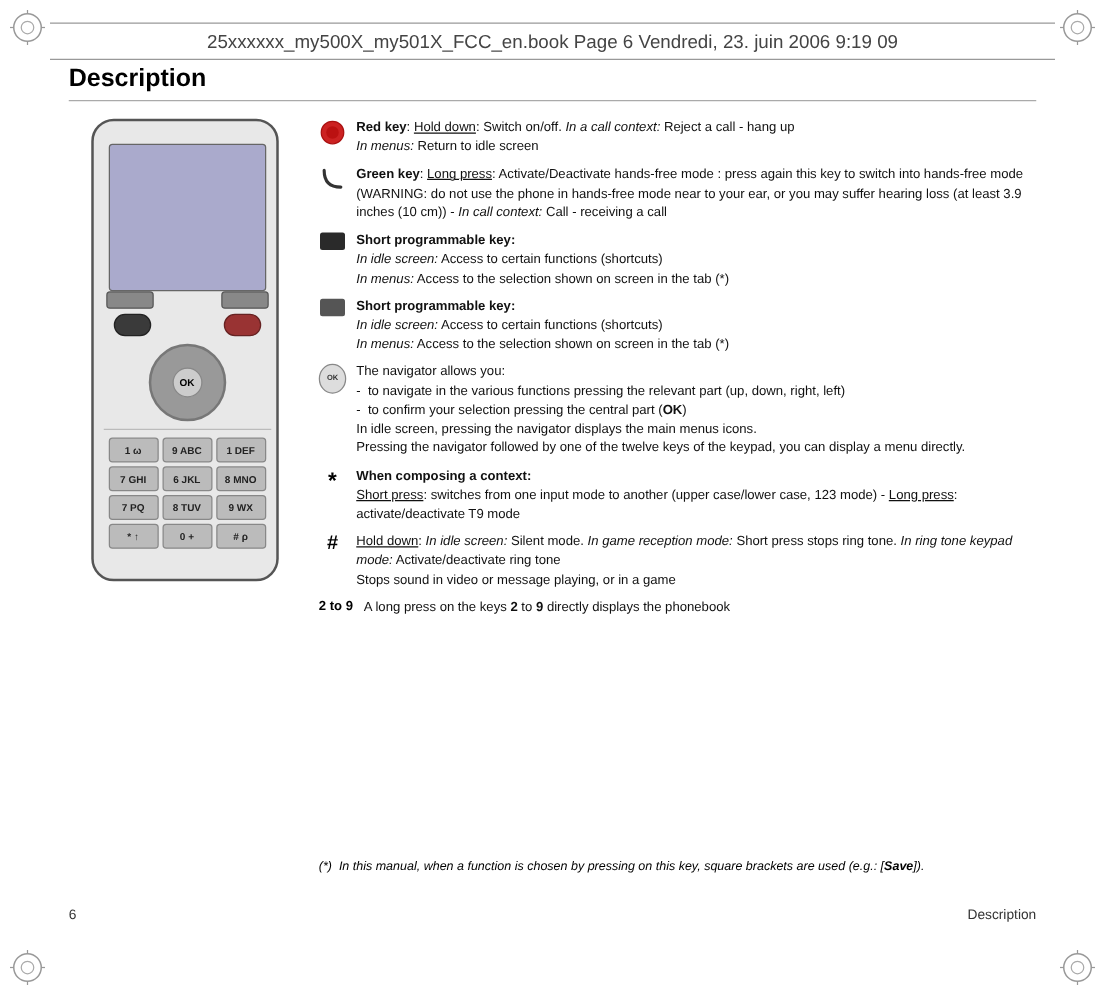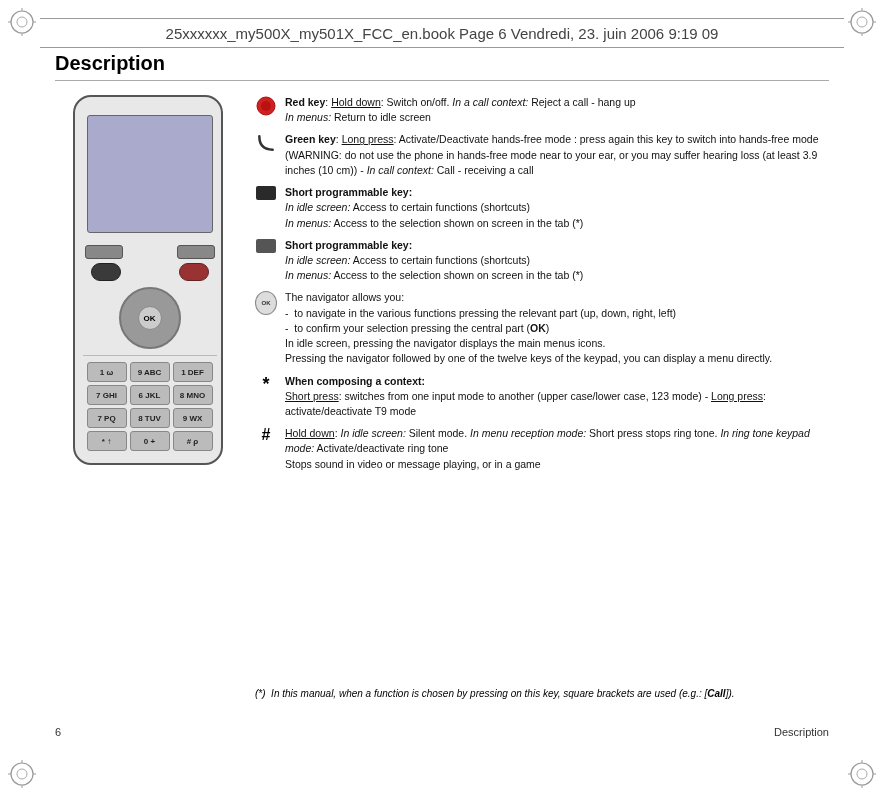--- a/index.html
+++ b/index.html
@@ -225,21 +225,21 @@
       left: 12px;
       width: 126px;
       height: 118px;
       background: #aac;
       border: 1.5px solid #666;
       border-radius: 3px;
     }
 
     .phone-keys-area {
       position: absolute;
-      top: 148px;
+      top: 136px;
       left: 8px;
       width: 134px;
       text-align: center;
     }
 
     
     .nav-pad {
       width: 62px;
       height: 62px;
       border-radius: 50%;
@@ -516,26 +516,32 @@
       <b>When composing a context:</b><br>
       <u>Short press</u>: switches from one input mode to another (upper case/lower case, 123 mode) - <u>Long press</u>: activate/deactivate T9 mode
     </div>
   </div>
 
   <div class="key-section">
     <div class="key-icon">
       <span class="icon-hash">#</span>
     </div>
     <div class="key-text">
-      <u>Hold down</u>: <i>In idle screen:</i> Silent mode. <i>In menu reception mode:</i> Short press stops ring tone. <i>In ring tone keypad mode:</i> Activate/deactivate ring tone<br>
+      <u>Hold down</u>: <i>In idle screen:</i> Silent mode. <i>In game reception mode:</i> Short press stops ring tone. <i>In ring tone keypad mode:</i> Activate/deactivate ring tone<br>
       Stops sound in video or message playing, or in a game
     </div>
   </div>
 
+  <div class="two-to-nine">
+    <div class="label-col">2 to 9</div>
+    <div class="key-text">
+      A long press on the keys <b>2</b> to <b>9</b> directly displays the phonebook
+    </div>
+  </div>
 
 </div>
 
 <div class="footer-note">
-  (*) &nbsp;<i>In this manual, when a function is chosen by pressing on this key, square brackets are used (e.g.: [<b>Call</b>]).</i>
+  (*) &nbsp;<i>In this manual, when a function is chosen by pressing on this key, square brackets are used (e.g.: [<b>Save</b>]).</i>
 </div>
 
 <div class="bottom-left-num">6</div>
 <div class="bottom-right-label">Description</div>
 
 </body></html>

